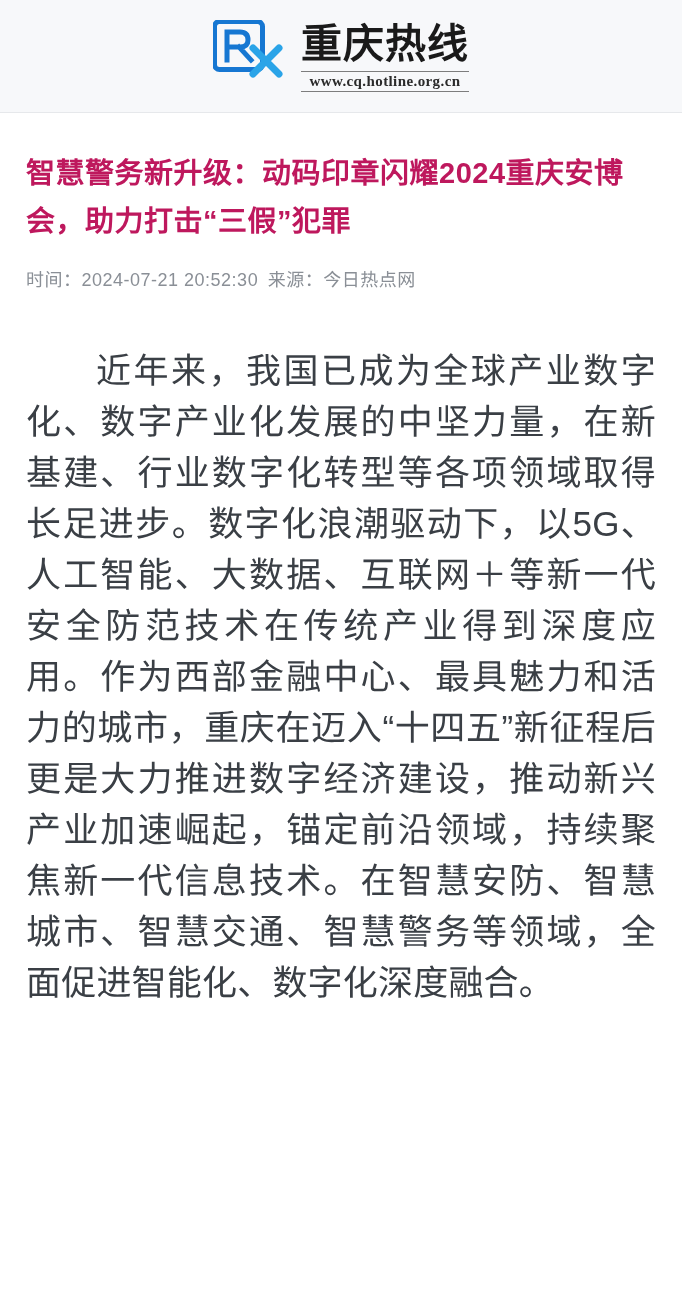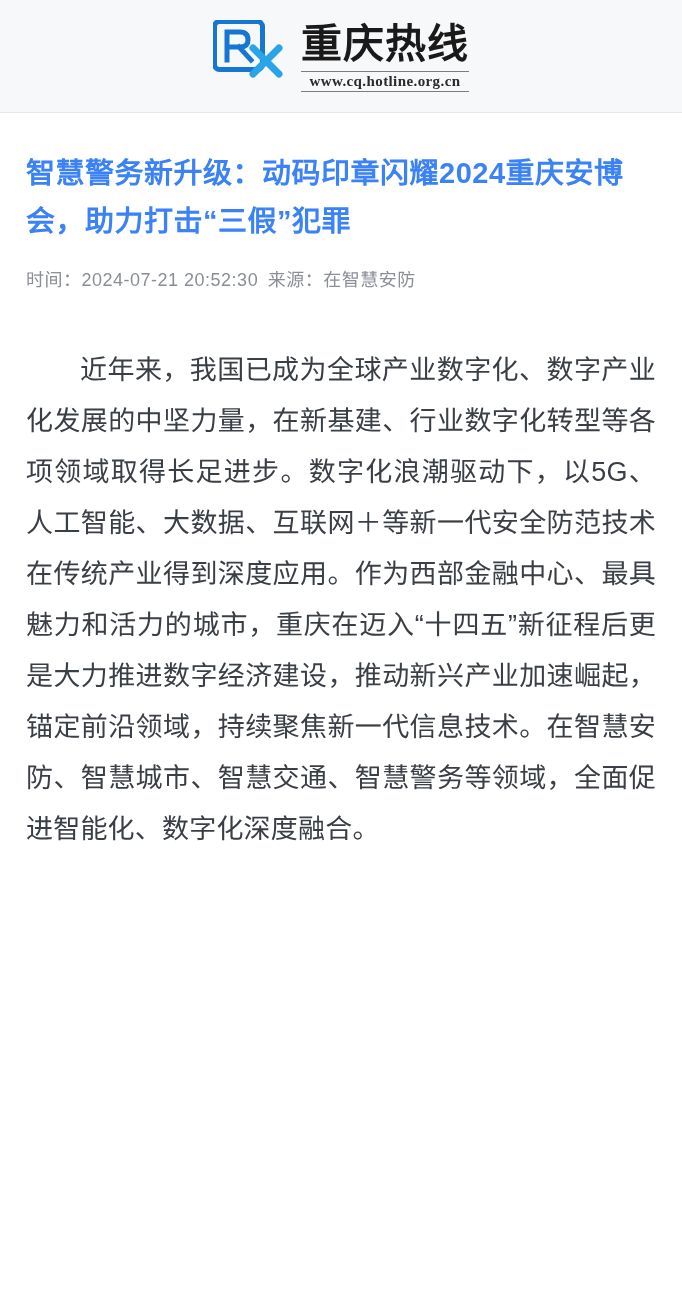--- a/index.html
+++ b/index.html
@@ -68,42 +68,42 @@
   }
 
   
   .article {
     padding: 36px 26px 0 26px;
   }
   .article-title {
     font-size: 29px;
     line-height: 48px;
     font-weight: bold;
-    color: #3b82f6;
+    color: #be185d;
     margin: 0;
     letter-spacing: 0.5px;
   }
   .article-meta {
     margin-top: 22px;
     font-size: 18px;
     line-height: 26px;
     color: #8a8f96;
     letter-spacing: 0.5px;
   }
   .article-meta .meta-sep {
     padding: 0 2px;
   }
 
   .article-body {
     margin-top: 52px;
     padding-bottom: 40px;
   }
   .article-body p {
     margin: 0 0 20px 0;
-    font-size: 27px;
+    font-size: 35px;
     line-height: 51px;
     color: #3a3f45;
     text-indent: 2em;
     text-align: justify;
     letter-spacing: 0.2px;
   }
 </style>
 </head>
 <body>
 
@@ -120,19 +120,19 @@
       <div class="logo-title">重庆热线</div>
       <div class="logo-url">www.cq.hotline.org.cn</div>
     </div>
   </div>
 </div>
 
 <div class="article">
   <h1 class="article-title">智慧警务新升级：动码印章闪耀2024重庆安博会，助力打击“三假”犯罪</h1>
 
   <div class="article-meta">
-    <span>时间：</span><span>2024-07-21 20:52:30</span><span class="meta-sep"> </span><span>来源：</span><span>在智慧安防</span>
+    <span>时间：</span><span>2024-07-21 20:52:30</span><span class="meta-sep"> </span><span>来源：</span><span>今日热点网</span>
   </div>
 
   <div class="article-body">
     <p>近年来，我国已成为全球产业数字化、数字产业化发展的中坚力量，在新基建、行业数字化转型等各项领域取得长足进步。数字化浪潮驱动下，以5G、人工智能、大数据、互联网＋等新一代安全防范技术在传统产业得到深度应用。作为西部金融中心、最具魅力和活力的城市，重庆在迈入“十四五”新征程后更是大力推进数字经济建设，推动新兴产业加速崛起，锚定前沿领域，持续聚焦新一代信息技术。在智慧安防、智慧城市、智慧交通、智慧警务等领域，全面促进智能化、数字化深度融合。</p>
   </div>
 </div>
 
 </body></html>

